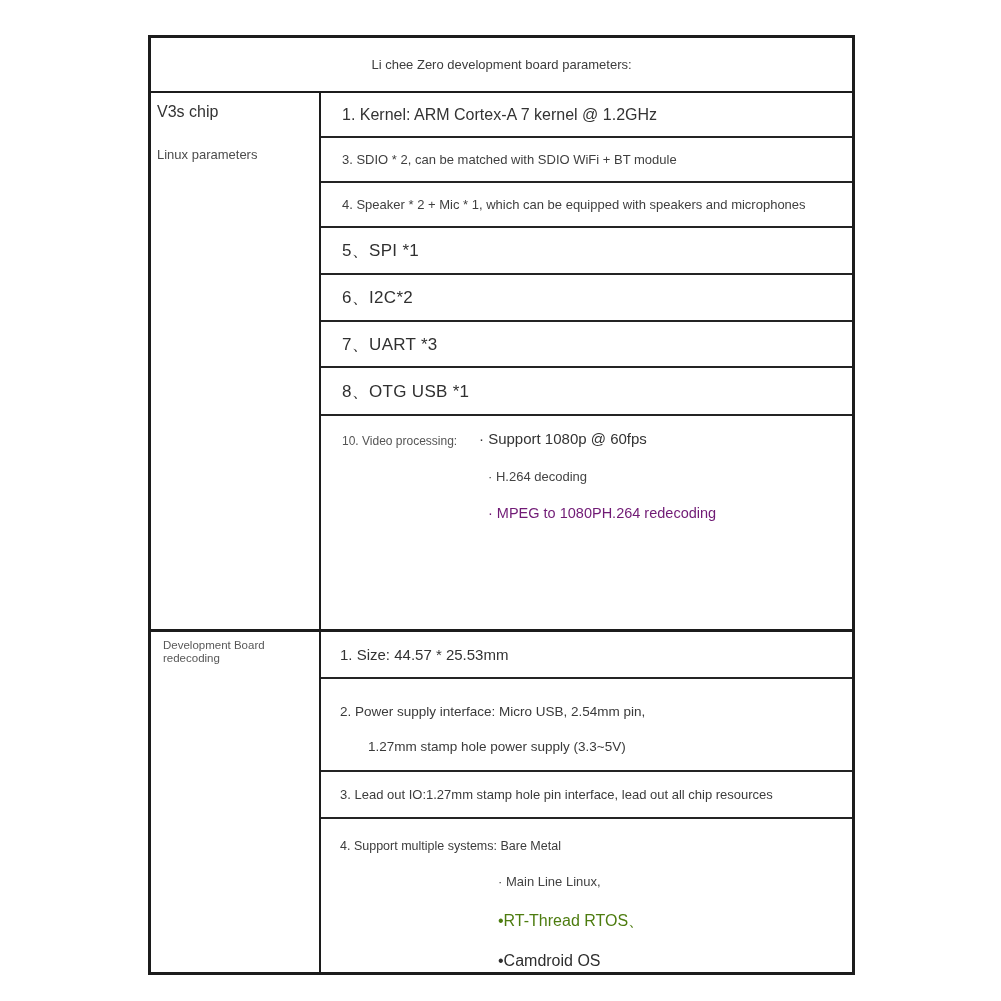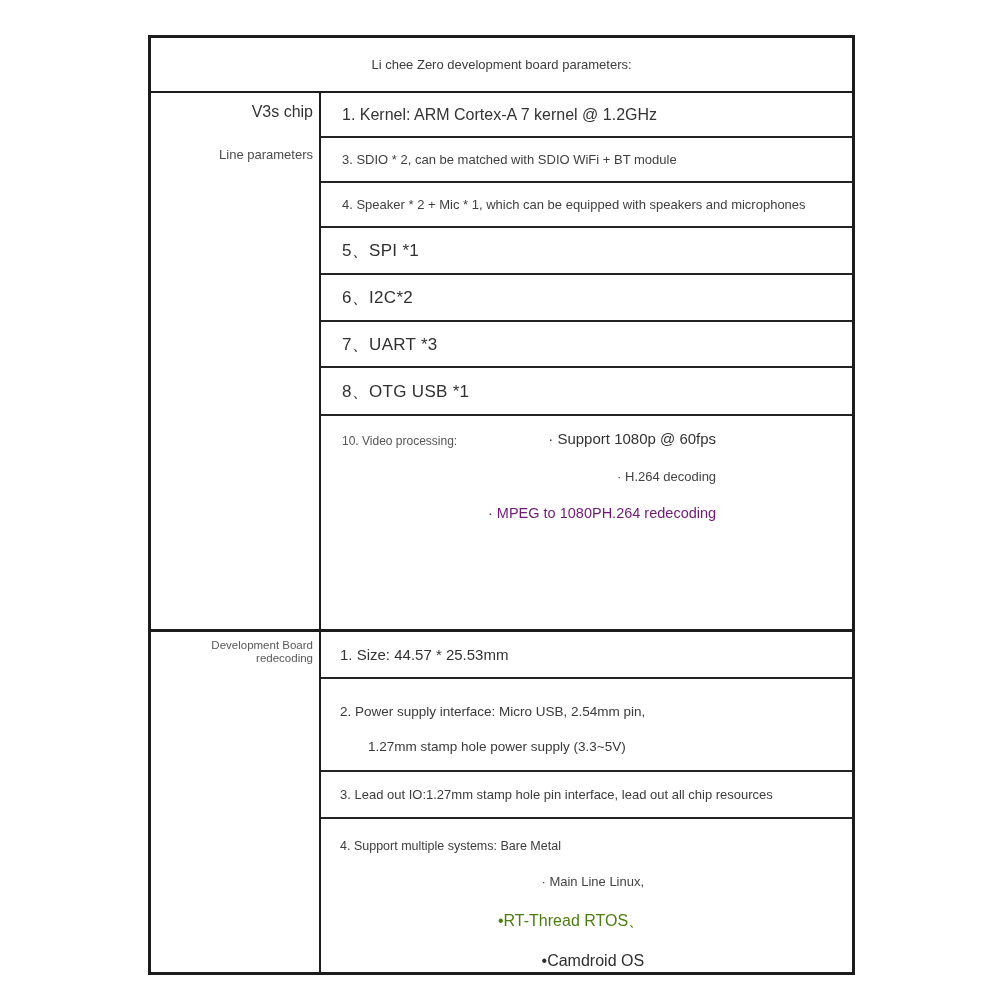--- a/index.html
+++ b/index.html
@@ -15,21 +15,20 @@
     position: absolute;
     left: 148px;
     top: 35px;
     width: 707px;
     height: 940px;
     box-sizing: border-box;
     border: 3px solid #1c1c1c;
     background: #ffffff;
     display: flex;
     flex-direction: column;
-    text-align: right;
   }
   .tbl-header {
     height: 55px;
     min-height: 55px;
     box-sizing: border-box;
     border-bottom: 2px solid #1c1c1c;
     display: flex;
     align-items: center;
     justify-content: center;
     font-size: 13px;
@@ -94,21 +93,21 @@
 <body>
 
 <div class="page">
   <div class="spec-table">
 
     <div class="tbl-header">Li chee Zero development board parameters:</div>
 
     <div class="section section-chip">
       <div class="label-cell chip-label">
         <div class="main">V3s chip</div>
-        <div class="sub">Line parameters</div>
+        <div class="sub">Linux parameters</div>
       </div>
       <div class="rows">
         <div class="row h45 t-lg">
             <span>1. Kernel: ARM Cortex-A 7 kernel @ 1.2GHz</span>
           </div>
         <div class="row h45 t-md">
             <span>3. SDIO * 2, can be matched with SDIO WiFi + BT module</span>
           </div>
         <div class="row h45 t-md">
             <span>4. Speaker * 2 + Mic * 1, which can be equipped with speakers and microphones</span>

